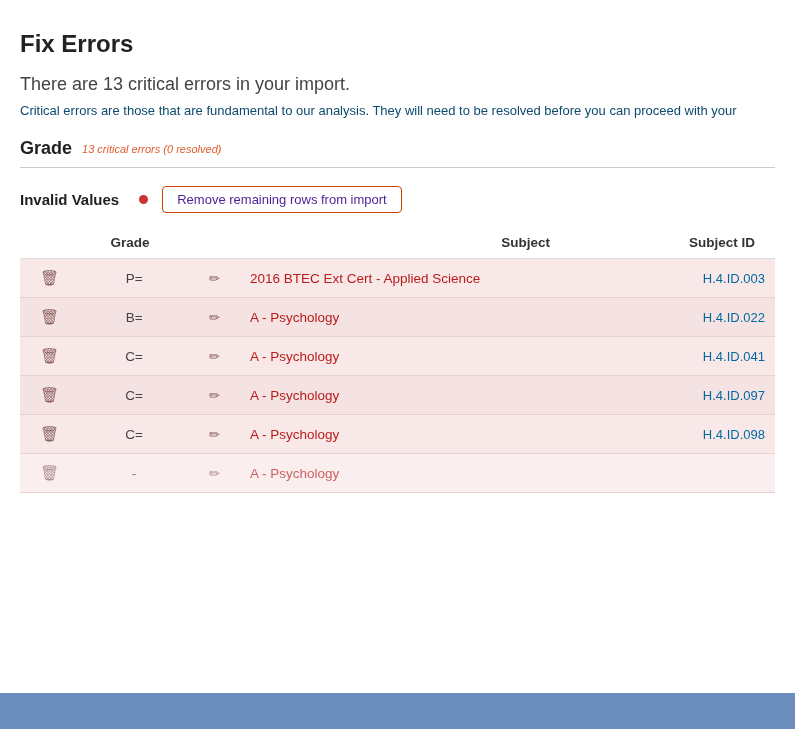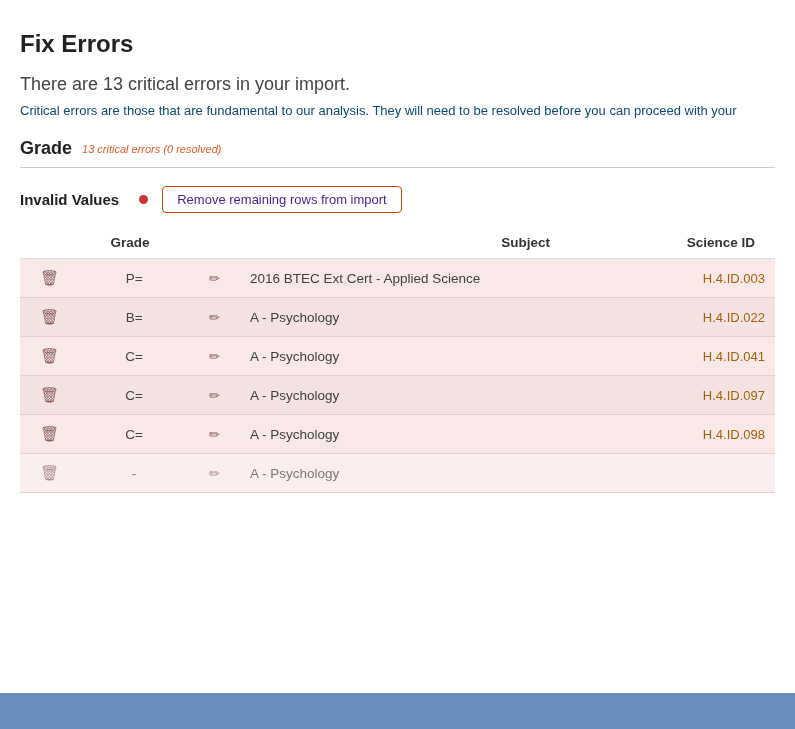--- a/index.html
+++ b/index.html
@@ -123,26 +123,26 @@
       font-size: 15px;
       flex-shrink: 0;
     }
     .icon-edit {
       color: #8b6060;
       cursor: pointer;
       font-size: 13px;
       flex-shrink: 0;
     }
     .subject-cell {
-      color: #404040;
+      color: #b91c1c;
     }
     .studentid-cell {
       text-align: right;
       padding-right: 20px;
-      color: #a16207;
+      color: #0369a1;
       font-size: 13px;
     }
     .bottom-bar {
       position: absolute;
       bottom: 0;
       left: 0;
       right: 0;
       height: 36px;
       background: #6c8ebf;
       display: flex;
@@ -175,21 +175,21 @@
       <span class="red-dot"></span>
     </span>
     <button class="remove-btn">Remove remaining rows from import</button>
   </div>
 
   <table class="data-table">
     <thead>
       <tr>
         <th class="grade-col">Grade</th>
         <th class="subject-col">Subject</th>
-        <th class="studentid-col">Science ID</th>
+        <th class="studentid-col">Subject ID</th>
       </tr>
     </thead>
     <tbody id="table-body">
     <tr class="row-error">
           <td>
       <div class="grade-cell">
         <span class="icon-trash">🗑</span>
         <span class="grade-value">P=</span>
         <span class="icon-edit">✏</span>
       </div>

